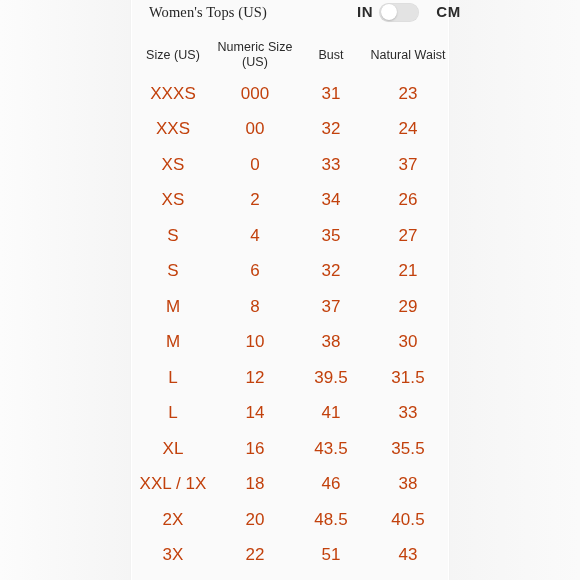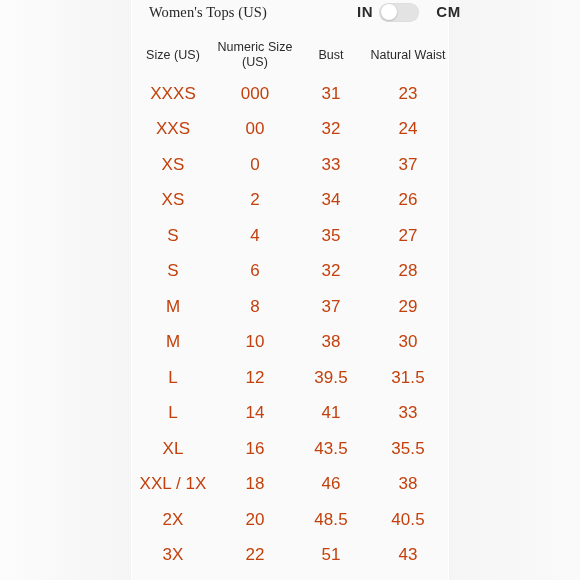--- a/index.html
+++ b/index.html
@@ -231,21 +231,21 @@
           <tr>
             <td>S</td>
             <td>4</td>
             <td>35</td>
             <td>27</td>
           </tr>
           <tr>
             <td>S</td>
             <td>6</td>
             <td>32</td>
-            <td>28</td>
+            <td>21</td>
           </tr>
           <tr>
             <td>M</td>
             <td>8</td>
             <td>37</td>
             <td>29</td>
           </tr>
           <tr>
             <td>M</td>
             <td>10</td>

